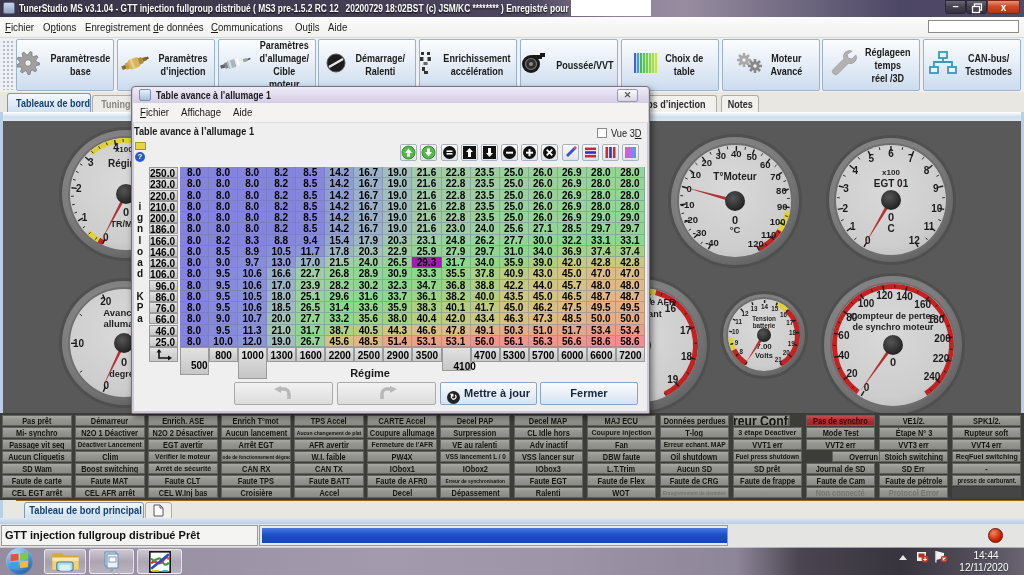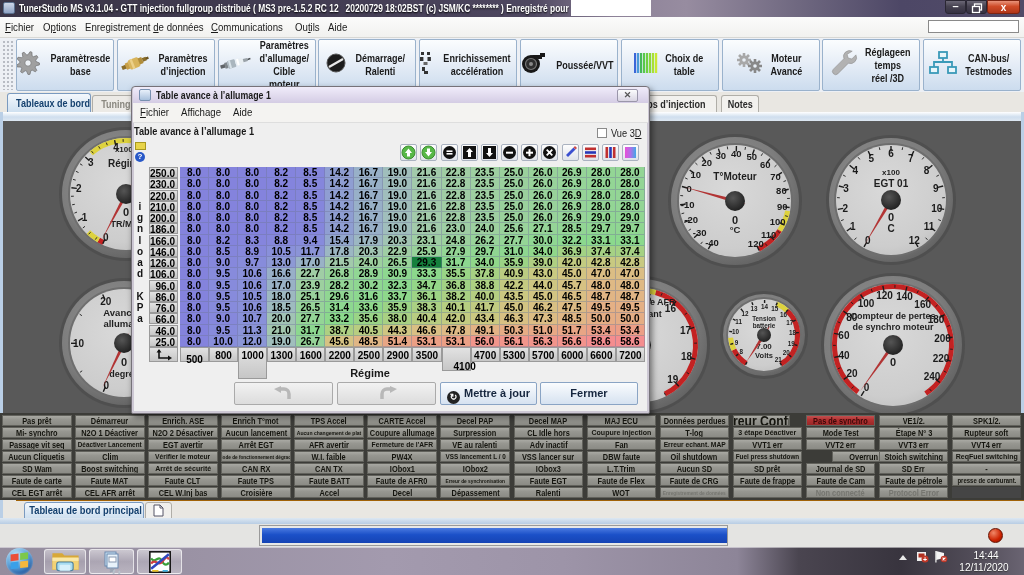--- a/index.html
+++ b/index.html
@@ -813,20 +813,21 @@
 <div style="position:absolute;left:16px;top:500px;width:1024px;height:18px;background:#e9e7e2;border-top:1px solid #a16207">
 <div class="tab" style="left:8px;top:1px;width:120px;height:17px;background:linear-gradient(#f4f8fc,#cfe0f0);border:1px solid #7a9ac0;border-radius:3px 3px 0 0;color:#14406e;text-align:center;line-height:16px;font-size:10px"><span class="sxc" style="transform:scaleX(0.93)">Tableau de bord principal</span></div>
 <div class="tab" style="left:129px;top:1px;width:27px;height:17px;background:#f0efec;border:1px solid #b0aea8;border-radius:3px 3px 0 0"><svg width="13" height="13" viewBox="0 0 13 13" style="margin:1px 6px">
           <path d="M2 1 h6 l3 3 v8 h-9 z" fill="#fff" stroke="#556" stroke-width="1"></path>
           <path d="M8 1 v3 h3" fill="none" stroke="#556"></path>
         </svg></div>
 </div>
 <div style="position:absolute;left:0;top:518px;width:1024px;height:6px;background:linear-gradient(#dde8f2,#b8cde4)"></div>
 
 <div style="position:absolute;left:0;top:524px;width:1024px;height:23px;background:#e4e4e2">
+<div style="position:absolute;left:1px;top:1px;width:257px;height:21px;background:#f4f4f2;border:1px solid #9a9a9a;font-size:11px;font-weight:bold;color:#111;line-height:19px;padding-left:3px">GTT injection fullgroup distribué Prêt</div>
 <div style="position:absolute;left:259px;top:1px;width:469px;height:21px;background:#e8e8e6;border:1px solid #9a9a9a">
         <div style="position:absolute;left:2px;top:2px;width:465px;height:15px;background:linear-gradient(#4a7ae0,#1b50c8 45%,#1644b4)"></div>
       </div>
 <div style="position:absolute;left:988px;top:4px;width:15px;height:15px;border-radius:50%;background:radial-gradient(circle at 35% 30%,#f08868,#cc2200 60%,#881400);border:1px solid #661000"></div>
 </div>
 
 <div style="position:absolute;left:0;top:547px;width:1024px;height:28px;background:linear-gradient(90deg,#958d9e 0%,#9a92a4 18%,#a39aae 38%,#9d94a8 55%,#8d8598 72%,#4a4550 78%,#38343e 88%,#55505c 96%,#6a6472 100%)">
 <div style="position:absolute;left:0;top:0;width:1024px;height:1px;background:rgba(255,255,255,0.5)"></div>
 <div style="position:absolute;left:6px;top:1px;width:27px;height:27px;border-radius:50%;background:radial-gradient(circle at 38% 28%,#c2e6f8,#5aa0d8 45%,#1a4e96 80%,#0c2c60 100%);box-shadow:inset 0 0 3px rgba(255,255,255,0.6)">
 <svg width="21" height="21" viewBox="0 0 20 20" style="margin:3px">
@@ -1102,21 +1103,21 @@
 <div class="td" style="left:615.90px;top:245.75px;width:29.06px;height:11.25px;background:rgb(165,209,132)">37.4</div>
 <div class="th" style="left:149px;top:257.0px;width:29px;height:11.25px">126.0</div>
 <div class="td" style="left:180.00px;top:257.00px;width:29.06px;height:11.25px;background:rgb(132,131,221)">8.0</div>
 <div class="td" style="left:209.06px;top:257.00px;width:29.06px;height:11.25px;background:rgb(134,136,220)">9.0</div>
 <div class="td" style="left:238.12px;top:257.00px;width:29.06px;height:11.25px;background:rgb(135,140,219)">9.7</div>
 <div class="td" style="left:267.18px;top:257.00px;width:29.06px;height:11.25px;background:rgb(141,153,213)">13.0</div>
 <div class="td" style="left:296.24px;top:257.00px;width:29.06px;height:11.25px;background:rgb(153,178,198)">17.0</div>
 <div class="td" style="left:325.30px;top:257.00px;width:29.06px;height:11.25px;background:rgb(162,202,171)">21.5</div>
 <div class="td" style="left:354.36px;top:257.00px;width:29.06px;height:11.25px;background:rgb(157,208,159)">24.0</div>
 <div class="td" style="left:383.42px;top:257.00px;width:29.06px;height:11.25px;background:rgb(151,211,153)">26.5</div>
-<div class="td" style="left:412.48px;top:257.00px;width:29.06px;height:11.25px;background:#15803d">29.3</div>
+<div class="td" style="left:412.48px;top:257.00px;width:29.06px;height:11.25px;background:#a21caf">29.3</div>
 <div class="td" style="left:441.54px;top:257.00px;width:29.06px;height:11.25px;background:rgb(140,216,143)">31.7</div>
 <div class="td" style="left:470.60px;top:257.00px;width:29.06px;height:11.25px;background:rgb(144,215,138)">34.0</div>
 <div class="td" style="left:499.66px;top:257.00px;width:29.06px;height:11.25px;background:rgb(155,211,133)">35.9</div>
 <div class="td" style="left:528.72px;top:257.00px;width:29.06px;height:11.25px;background:rgb(175,207,130)">39.0</div>
 <div class="td" style="left:557.78px;top:257.00px;width:29.06px;height:11.25px;background:rgb(194,203,129)">42.0</div>
 <div class="td" style="left:586.84px;top:257.00px;width:29.06px;height:11.25px;background:rgb(200,201,129)">42.8</div>
 <div class="td" style="left:615.90px;top:257.00px;width:29.06px;height:11.25px;background:rgb(200,201,129)">42.8</div>
 <div class="th" style="left:149px;top:268.2px;width:29px;height:11.25px">106.0</div>
 <div class="td" style="left:180.00px;top:268.25px;width:29.06px;height:11.25px;background:rgb(132,131,221)">8.0</div>
 <div class="td" style="left:209.06px;top:268.25px;width:29.06px;height:11.25px;background:rgb(135,139,220)">9.5</div>
@@ -1234,21 +1235,21 @@
 <div class="td" style="left:499.66px;top:335.75px;width:29.06px;height:11.25px;background:rgb(241,149,139)">56.1</div>
 <div class="td" style="left:528.72px;top:335.75px;width:29.06px;height:11.25px;background:rgb(241,148,139)">56.3</div>
 <div class="td" style="left:557.78px;top:335.75px;width:29.06px;height:11.25px;background:rgb(242,147,140)">56.6</div>
 <div class="td" style="left:586.84px;top:335.75px;width:29.06px;height:11.25px;background:rgb(245,141,143)">58.6</div>
 <div class="td" style="left:615.90px;top:335.75px;width:29.06px;height:11.25px;background:rgb(245,141,143)">58.6</div>
 <div class="th corner" style="left:149px;top:347px;width:29px;height:15px"><svg width="16" height="12" viewBox="0 0 16 12">
         <path d="M3 1 L3 9 L13 9" stroke="#111" stroke-width="1.6" fill="none"></path>
         <path d="M0.5 3.5 L3 0 L5.5 3.5 Z" fill="#111"></path>
         <path d="M12 6.5 L16 9 L12 11.5 Z" fill="#111"></path>
       </svg></div>
-<div class="th" style="left:180.00px;top:347px;width:29.06px;height:15px;line-height:15px;text-align:center;padding:4px">500</div>
+<div class="th" style="left:180.00px;top:347px;width:29.06px;height:28px;line-height:15px;text-align:left;padding:10px">500</div>
 <div class="th" style="left:209.06px;top:347px;width:29.06px;height:15px;line-height:15px;text-align:center;padding:0">800</div>
 <div class="th" style="left:238.12px;top:347px;width:29.06px;height:32px;line-height:15px;text-align:center;padding:0">1000</div>
 <div class="th" style="left:267.18px;top:347px;width:29.06px;height:15px;line-height:15px;text-align:center;padding:0">1300</div>
 <div class="th" style="left:296.24px;top:347px;width:29.06px;height:15px;line-height:15px;text-align:center;padding:0">1600</div>
 <div class="th" style="left:325.30px;top:347px;width:29.06px;height:15px;line-height:15px;text-align:center;padding:0">2200</div>
 <div class="th" style="left:354.36px;top:347px;width:29.06px;height:15px;line-height:15px;text-align:center;padding:0">2500</div>
 <div class="th" style="left:383.42px;top:347px;width:29.06px;height:15px;line-height:15px;text-align:center;padding:0">2900</div>
 <div class="th" style="left:412.48px;top:347px;width:29.06px;height:15px;line-height:15px;text-align:center;padding:0">3500</div>
 <div class="th" style="left:441.54px;top:347px;width:29.06px;height:15px;line-height:15px;text-align:center;padding:11px">4100</div>
 <div class="th" style="left:470.60px;top:347px;width:29.06px;height:15px;line-height:15px;text-align:center;padding:0">4700</div>

